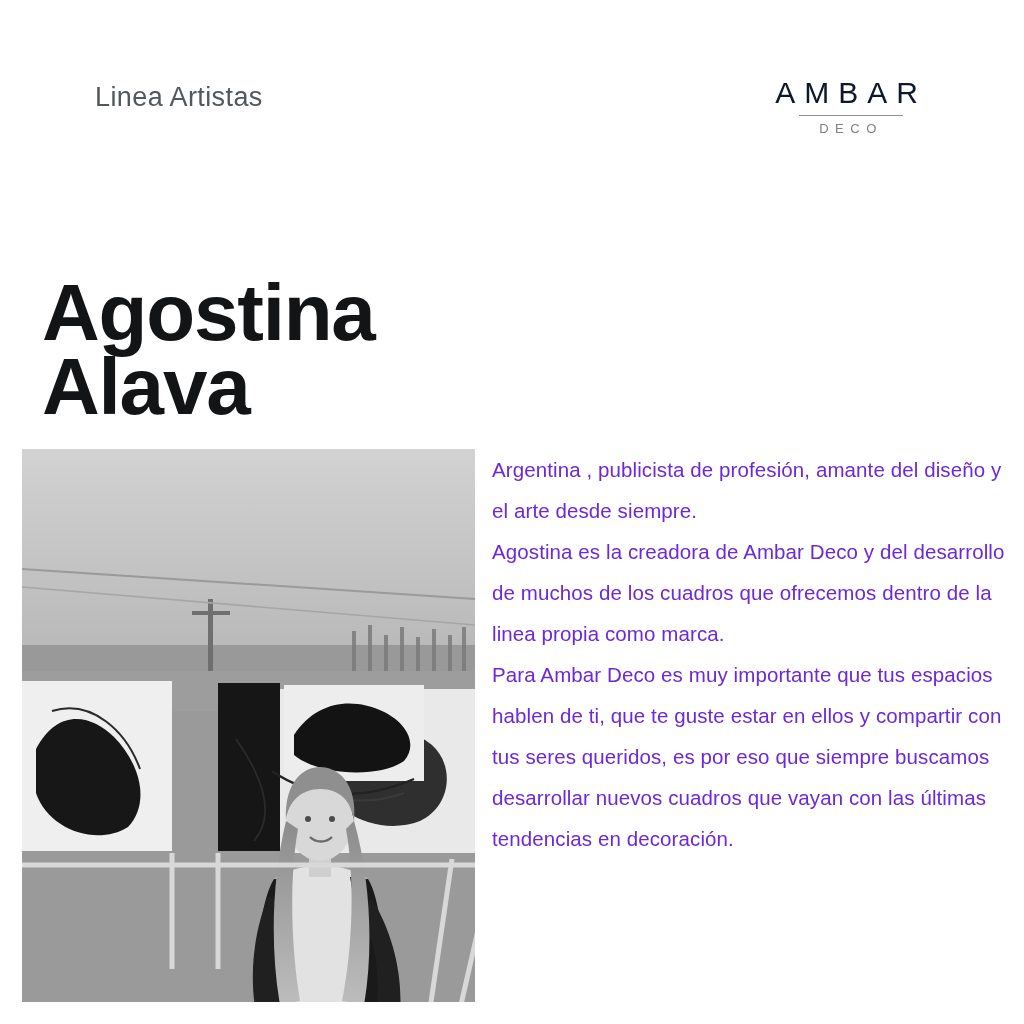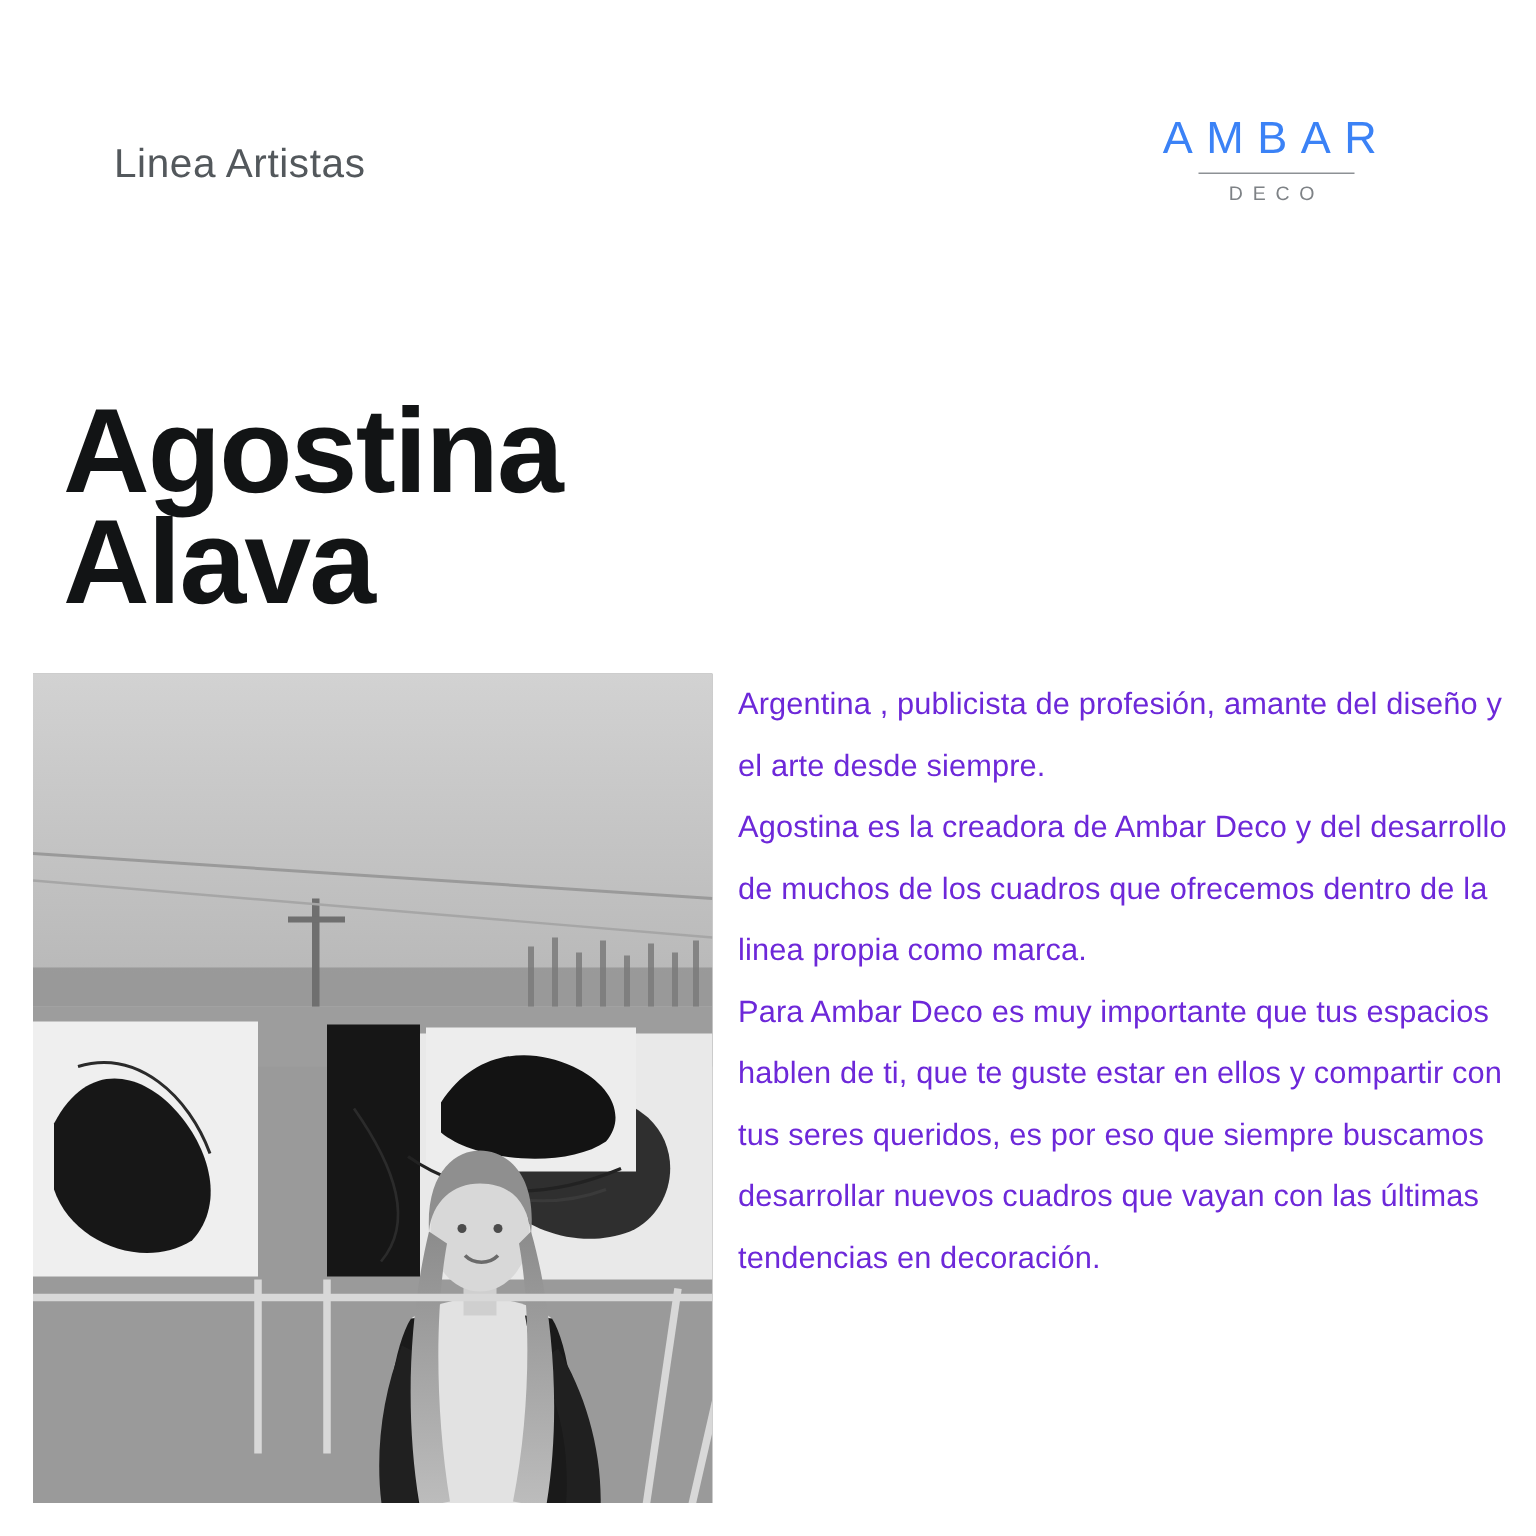--- a/index.html
+++ b/index.html
@@ -13,60 +13,59 @@
   .page {
     position: relative;
     width: 1024px;
     height: 1024px;
     background: #ffffff;
   }
 
   
   .kicker {
     position: absolute;
-    left: 76px;
+    left: 95px;
     top: 82px;
     font-size: 27px;
     letter-spacing: 0.4px;
     color: #53585c;
     font-weight: 400;
-    margin-top: 12px;
   }
   .brand {
     position: absolute;
     right: 58px;
     top: 76px;
     text-align: center;
     width: 230px;
   }
   .brand-name {
     font-size: 30px;
     letter-spacing: 9px;
-    color: #3b82f6;
+    color: #0f172a;
     font-weight: 400;
     line-height: 1.1;
   }
   .brand-rule {
     width: 104px;
     height: 1px;
     background: #8d9195;
     margin: 6px auto 5px auto;
   }
   .brand-sub {
     font-size: 13px;
     letter-spacing: 6.5px;
     color: #7e8286;
     font-weight: 400;
   }
 
   
   .title {
     position: absolute;
     left: 42px;
-    top: 210px;
+    top: 222px;
     font-size: 80px;
     line-height: 0.93;
     font-weight: 700;
     letter-spacing: -1.2px;
     color: #121415;
     white-space: pre-line;
   }
 
   
   .photo {

